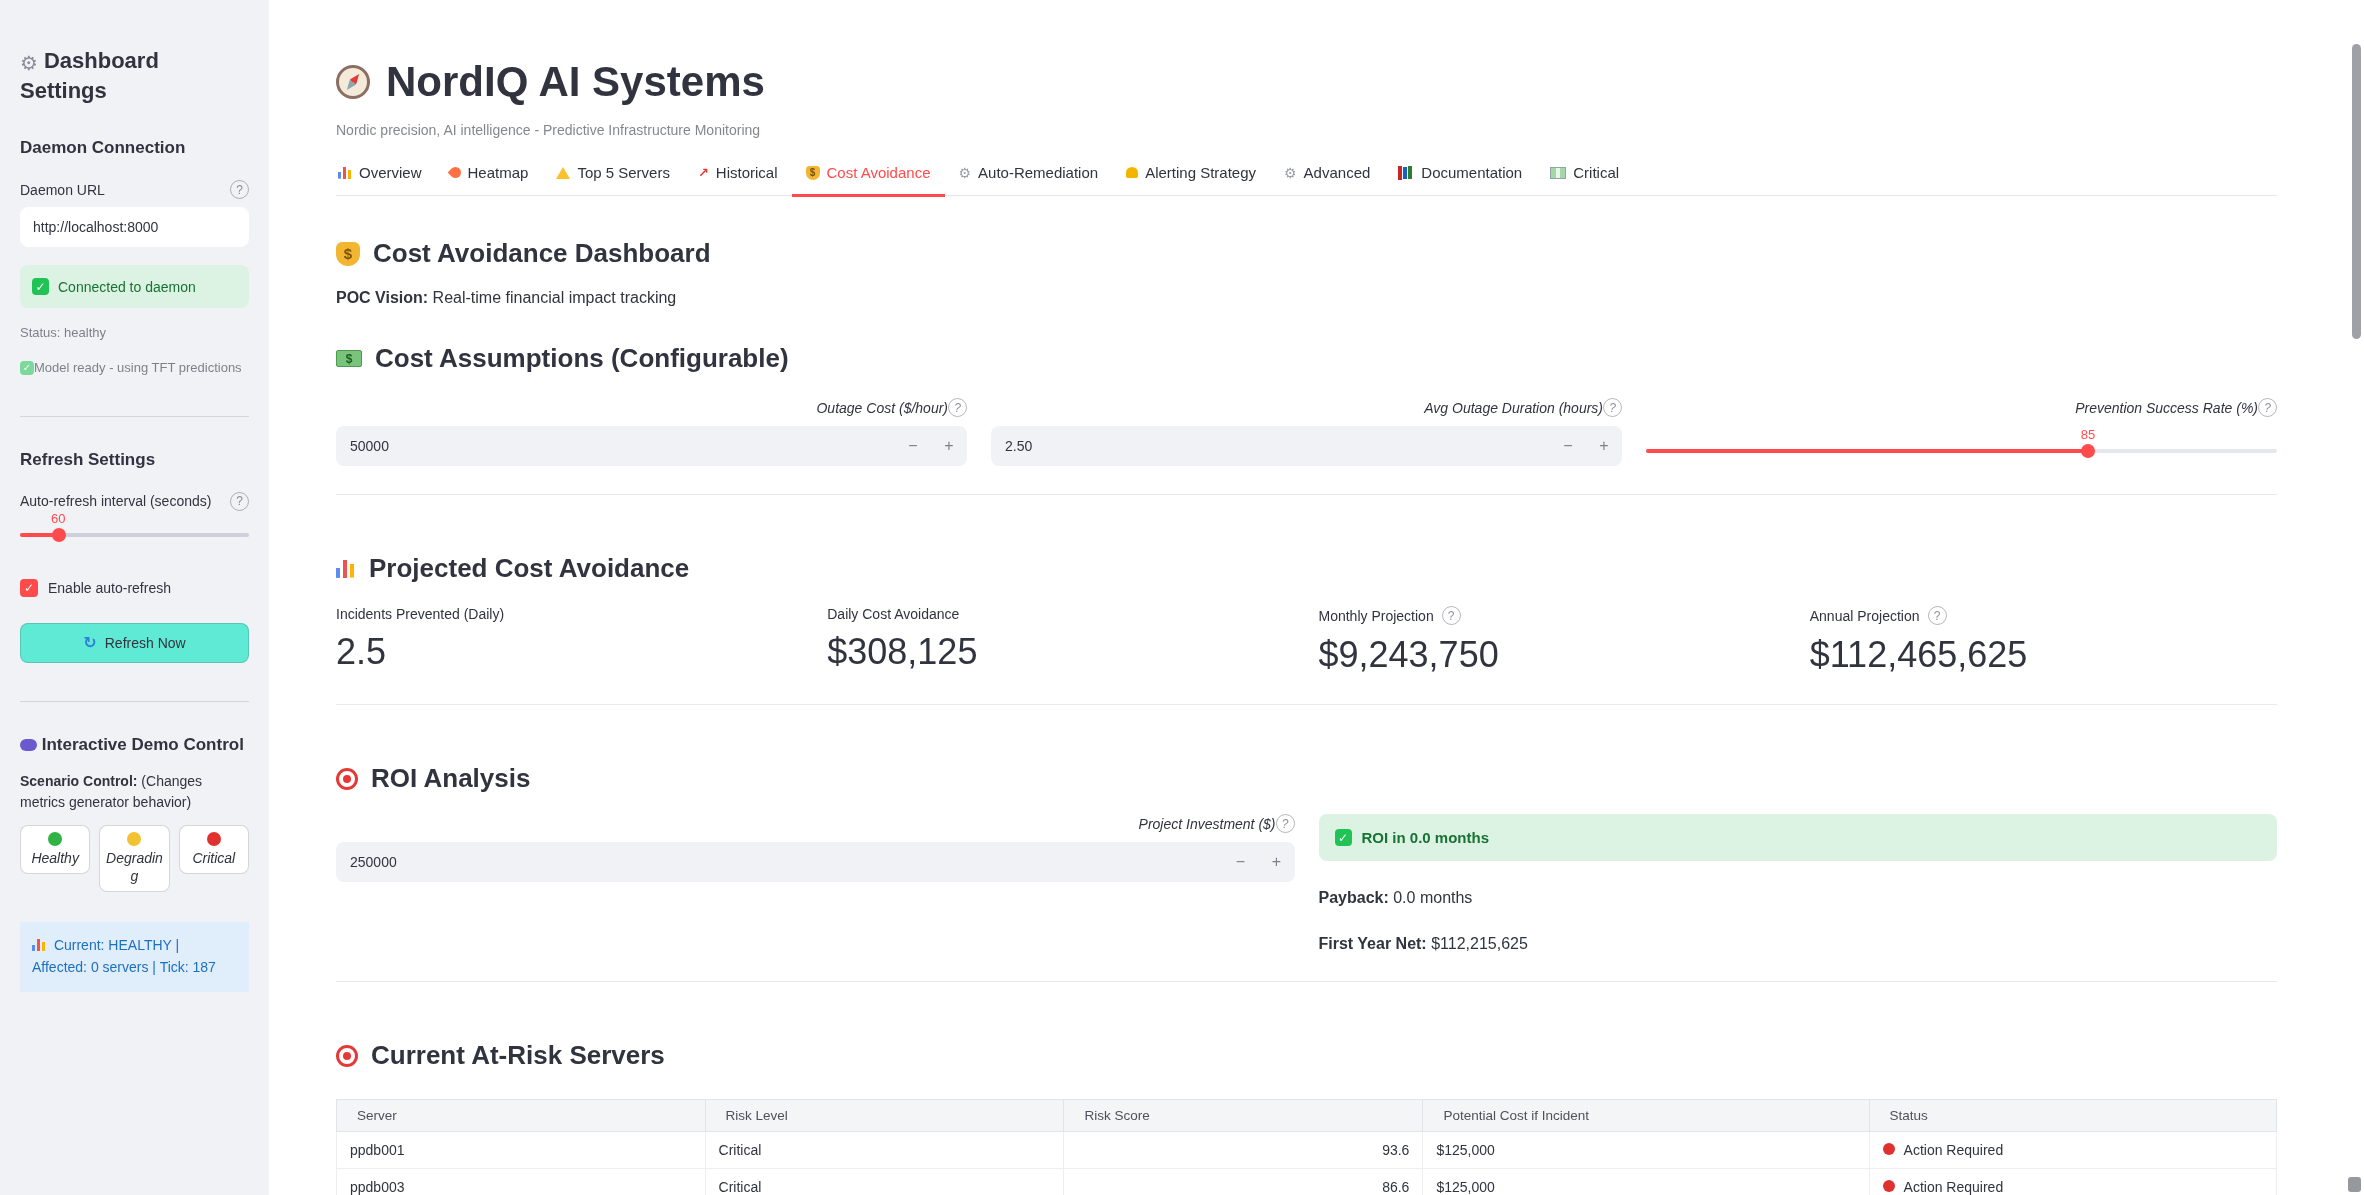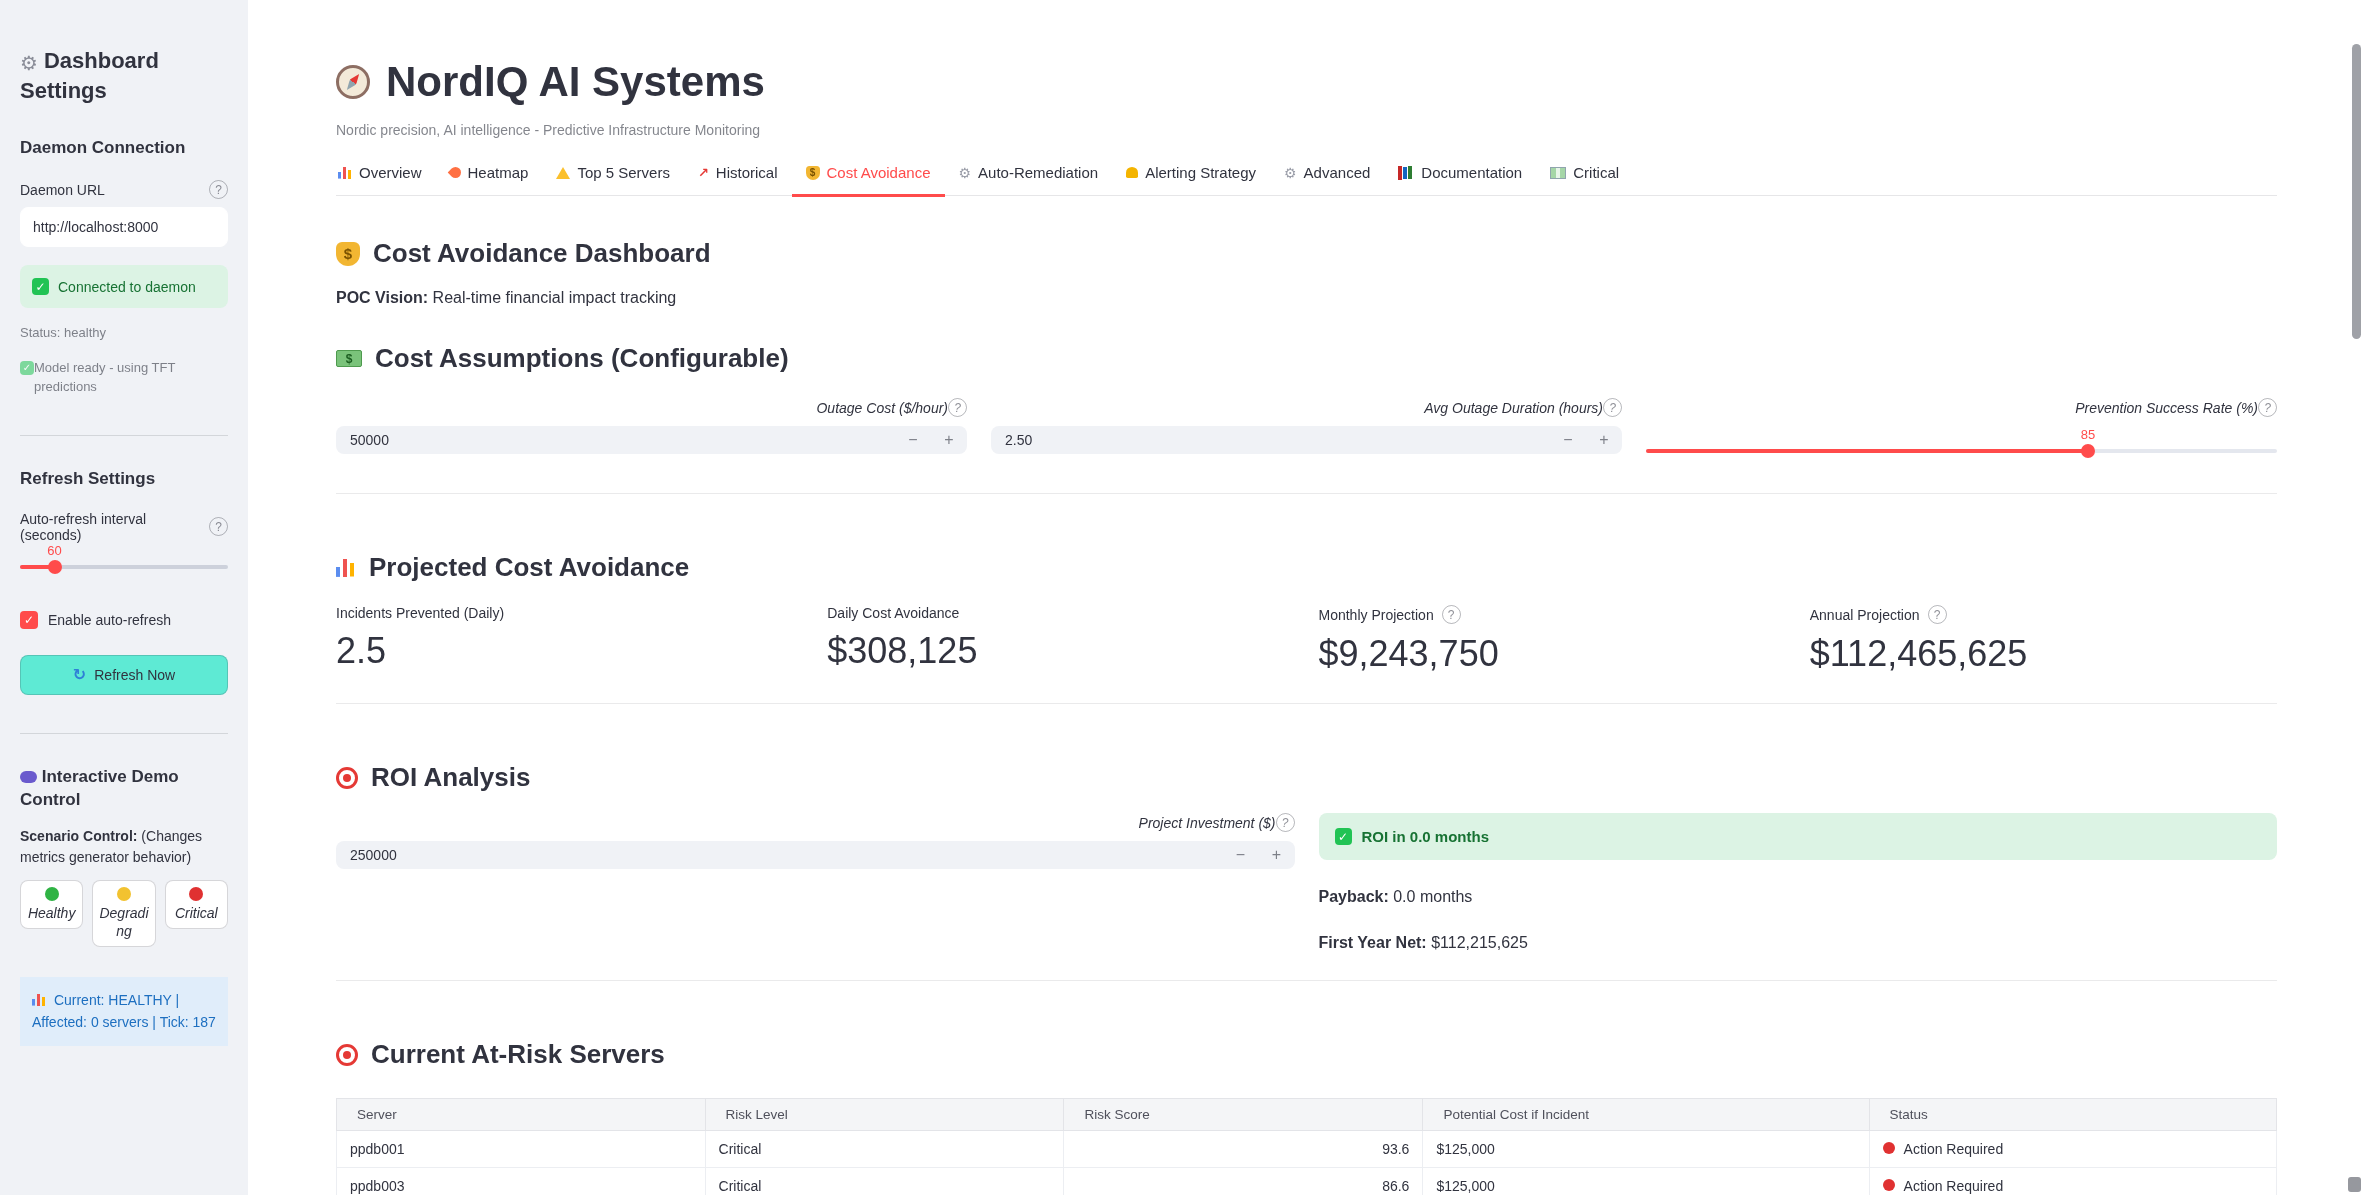--- a/index.html
+++ b/index.html
@@ -70,21 +70,21 @@
                position:relative; }
   .i-compass::after { content:""; position:absolute; left:50%; top:50%; width:8px; height:20px;
     background:linear-gradient(#e53935 50%, #90a4ae 50%);
     clip-path:polygon(50% 0,100% 50%,50% 100%,0 50%);
     transform:translate(-50%,-50%) rotate(38deg); }
   .i-target { width:22px; height:22px; border-radius:50%; background:#fff; border:3px solid #e53935;
               position:relative; }
   .i-target::after { content:""; position:absolute; inset:4px; border-radius:50%; background:#e53935; }
 
   
-  .sidebar { position:absolute; left:0; top:0; width:248px; height:1195px; background:#f0f2f6;
+  .sidebar { position:absolute; left:0; top:0; width:269px; height:1195px; background:#f0f2f6;
              padding:46px 20px 20px; overflow:hidden; }
   .sb-title { font-size:22px; font-weight:700; line-height:1.35; }
   .sb-title .ticon { margin-right:6px; position:relative; top:2px; }
   .sb-h3 { font-size:17px; font-weight:700; margin-top:32px; line-height:1.35; }
   .label-row { display:flex; justify-content:space-between; align-items:center; font-size:14px;
                margin-top:20px; margin-bottom:8px; }
   .sb-input { width:100%; height:40px; background:#fff; border:1px solid #fff; border-radius:8px;
               padding:0 12px; font-size:14px; color:#31333f; outline:none; }
   .success-box { margin-top:18px; background:#dcf3e4; color:#177233; border-radius:8px;
                  padding:13px 12px; font-size:14px; display:flex; gap:9px; align-items:center; }
@@ -124,21 +124,21 @@
          padding:0 14px 13px; border-bottom:3px solid transparent; margin-bottom:-2px;
          white-space:nowrap; }
   .tab:first-child { padding-left:2px; }
   .tab.active { color:#ff4b4b; border-bottom-color:#ff4b4b; }
   .sec-h { display:flex; align-items:center; gap:13px; font-size:26px; font-weight:700; margin-top:42px; }
   .sec-h.mt-lg { margin-top:58px; }
   .body-line { margin-top:20px; font-size:16px; }
   .fields-3 { display:grid; grid-template-columns:1fr 1fr 1fr; gap:24px; margin-top:24px; width:1941px; }
   .f-label-row { display:flex; justify-content:flex-end; align-items:center; font-size:14px;
                  margin-bottom:9px;font-style:italic; }
-  .num-input { display:flex; align-items:center; height:28px; background:#f0f2f6; border-radius:8px; }
+  .num-input { display:flex; align-items:center; height:40px; background:#f0f2f6; border-radius:8px; }
   .num-input input { flex:1; min-width:0; border:none; background:transparent; font-size:14px;
                      color:#31333f; padding:0 14px; outline:none; }
   .step-btn { width:36px; height:100%; background:transparent; border:none;
               color:rgba(49,51,63,.6); font-size:16px; display:flex; align-items:center;
               justify-content:center; }
   .step-btn.minus::before { content:"\2212"; }
   .step-btn.plus::before { content:"+"; }
   .main .slider { margin-top:18px; }
   .main .s-track { background:#e4e7ee; }
   .divider { border:none; border-top:1px solid rgba(49,51,63,.1); margin:28px 0 0; width:1941px; }

